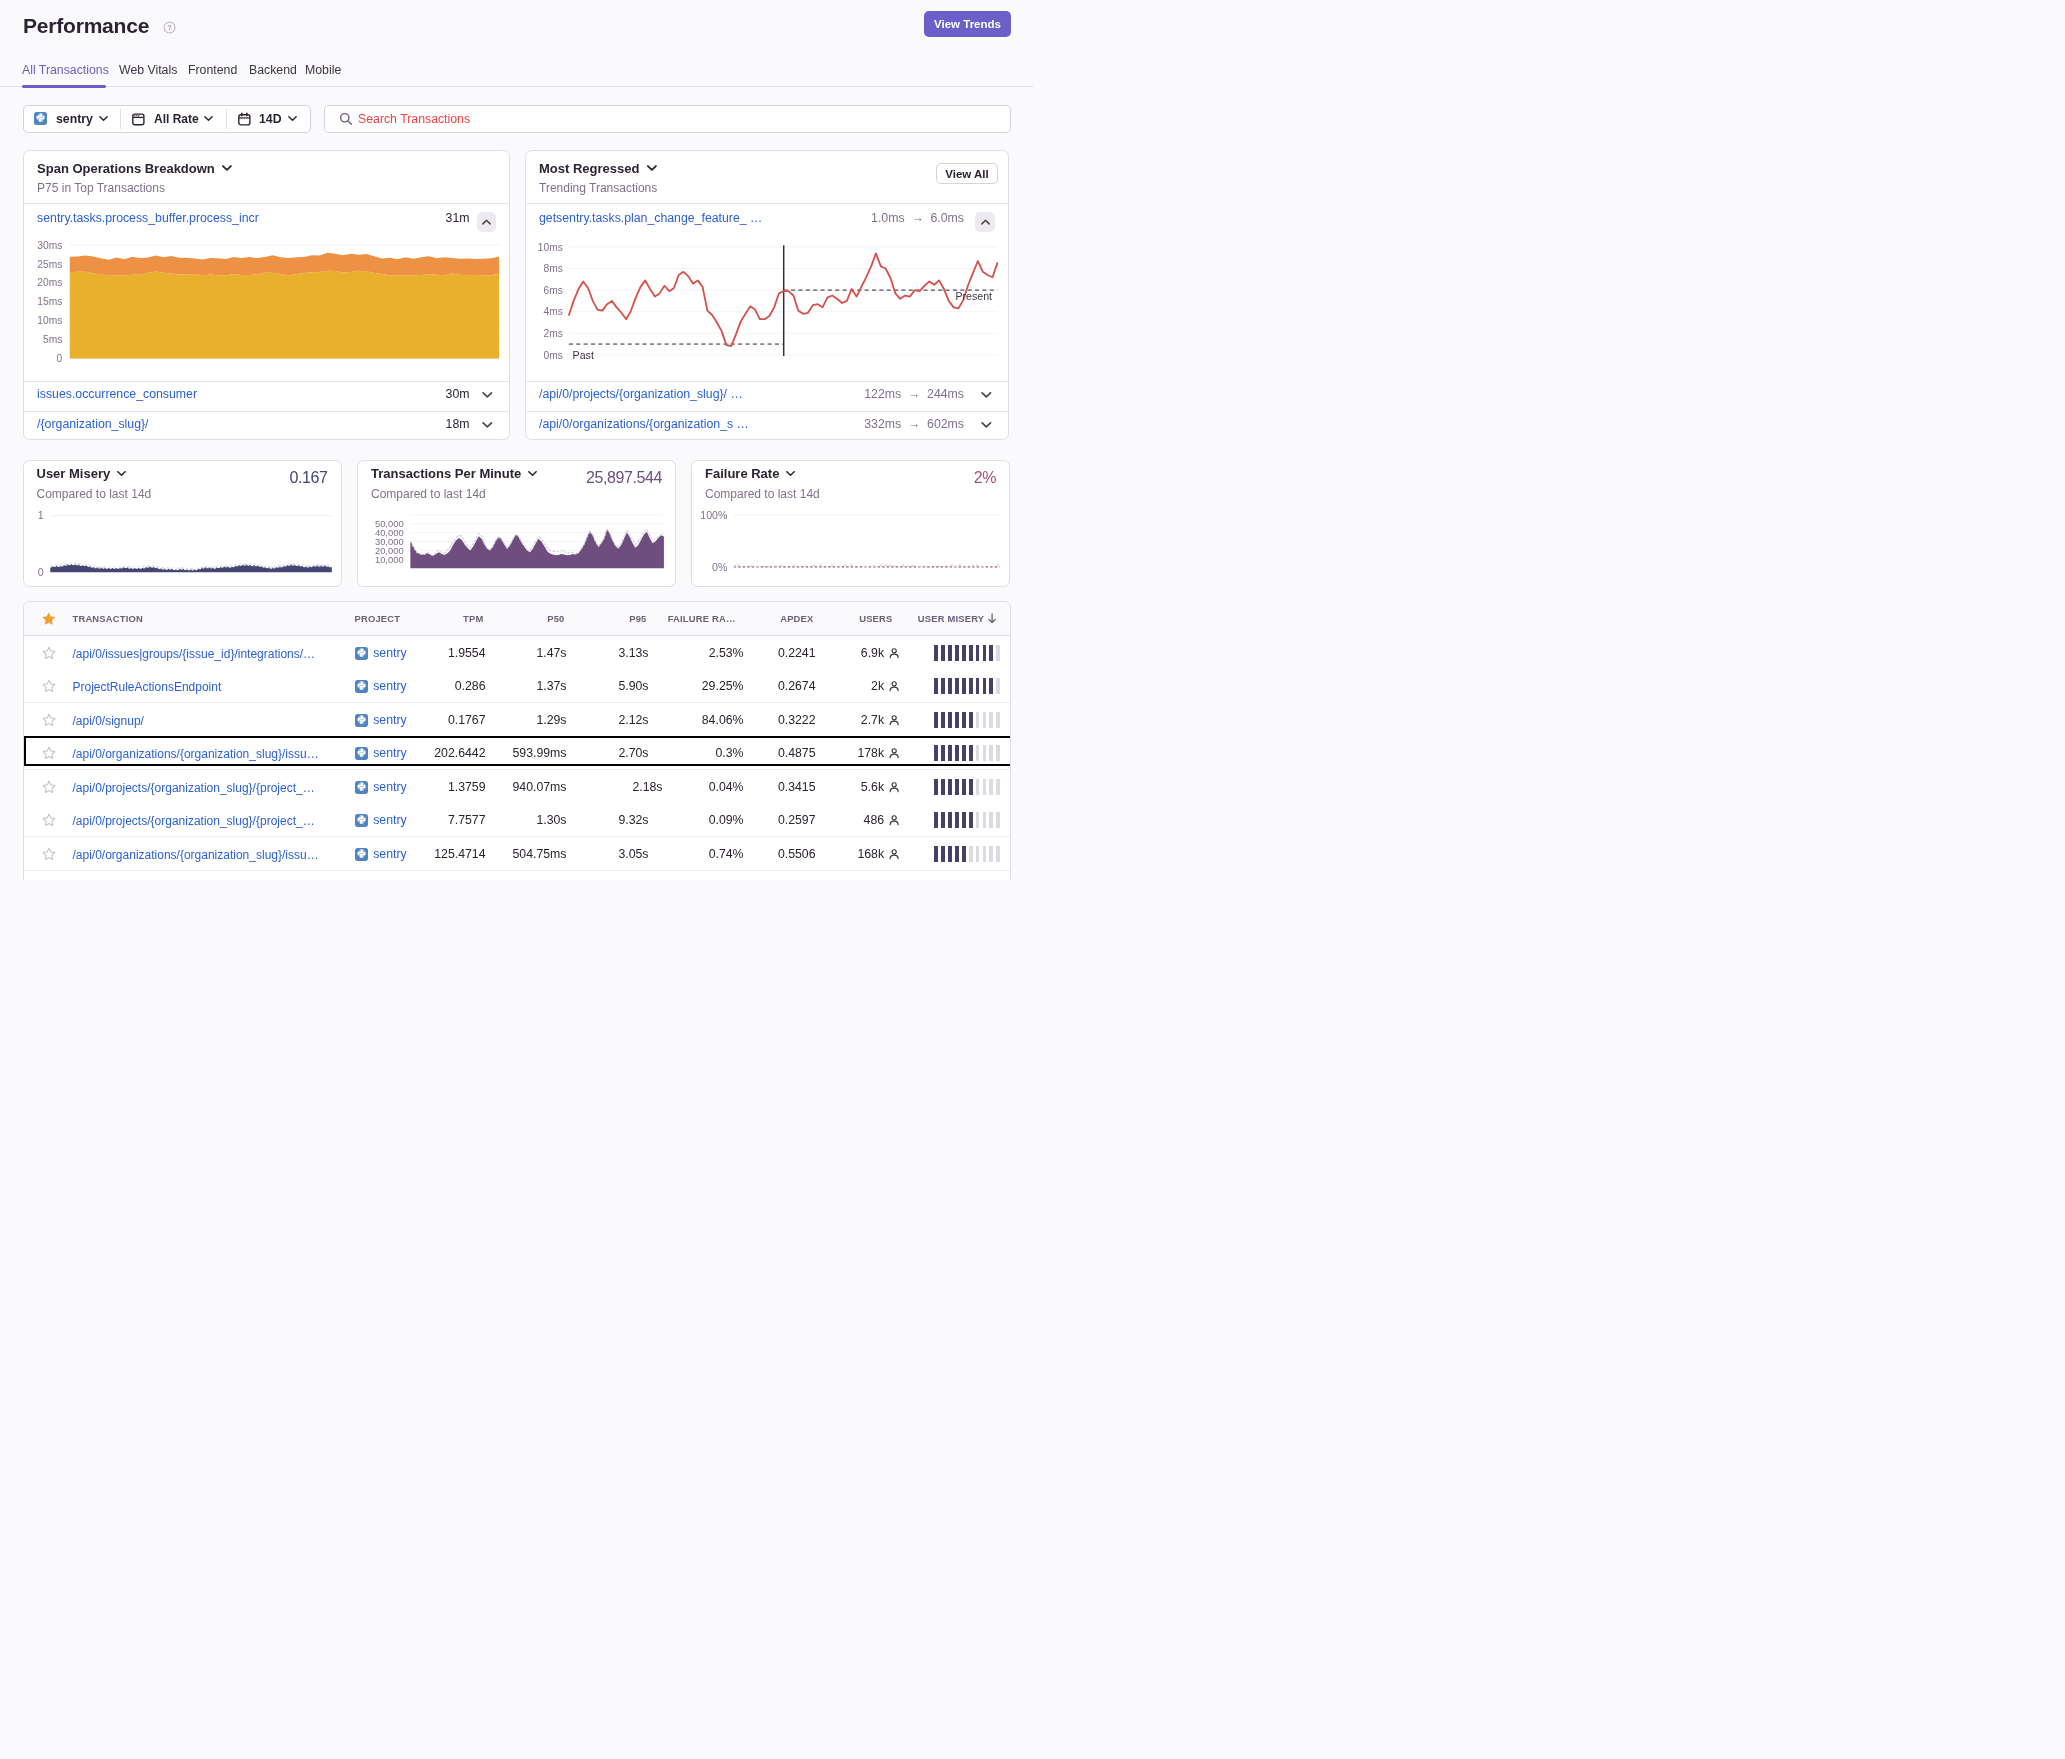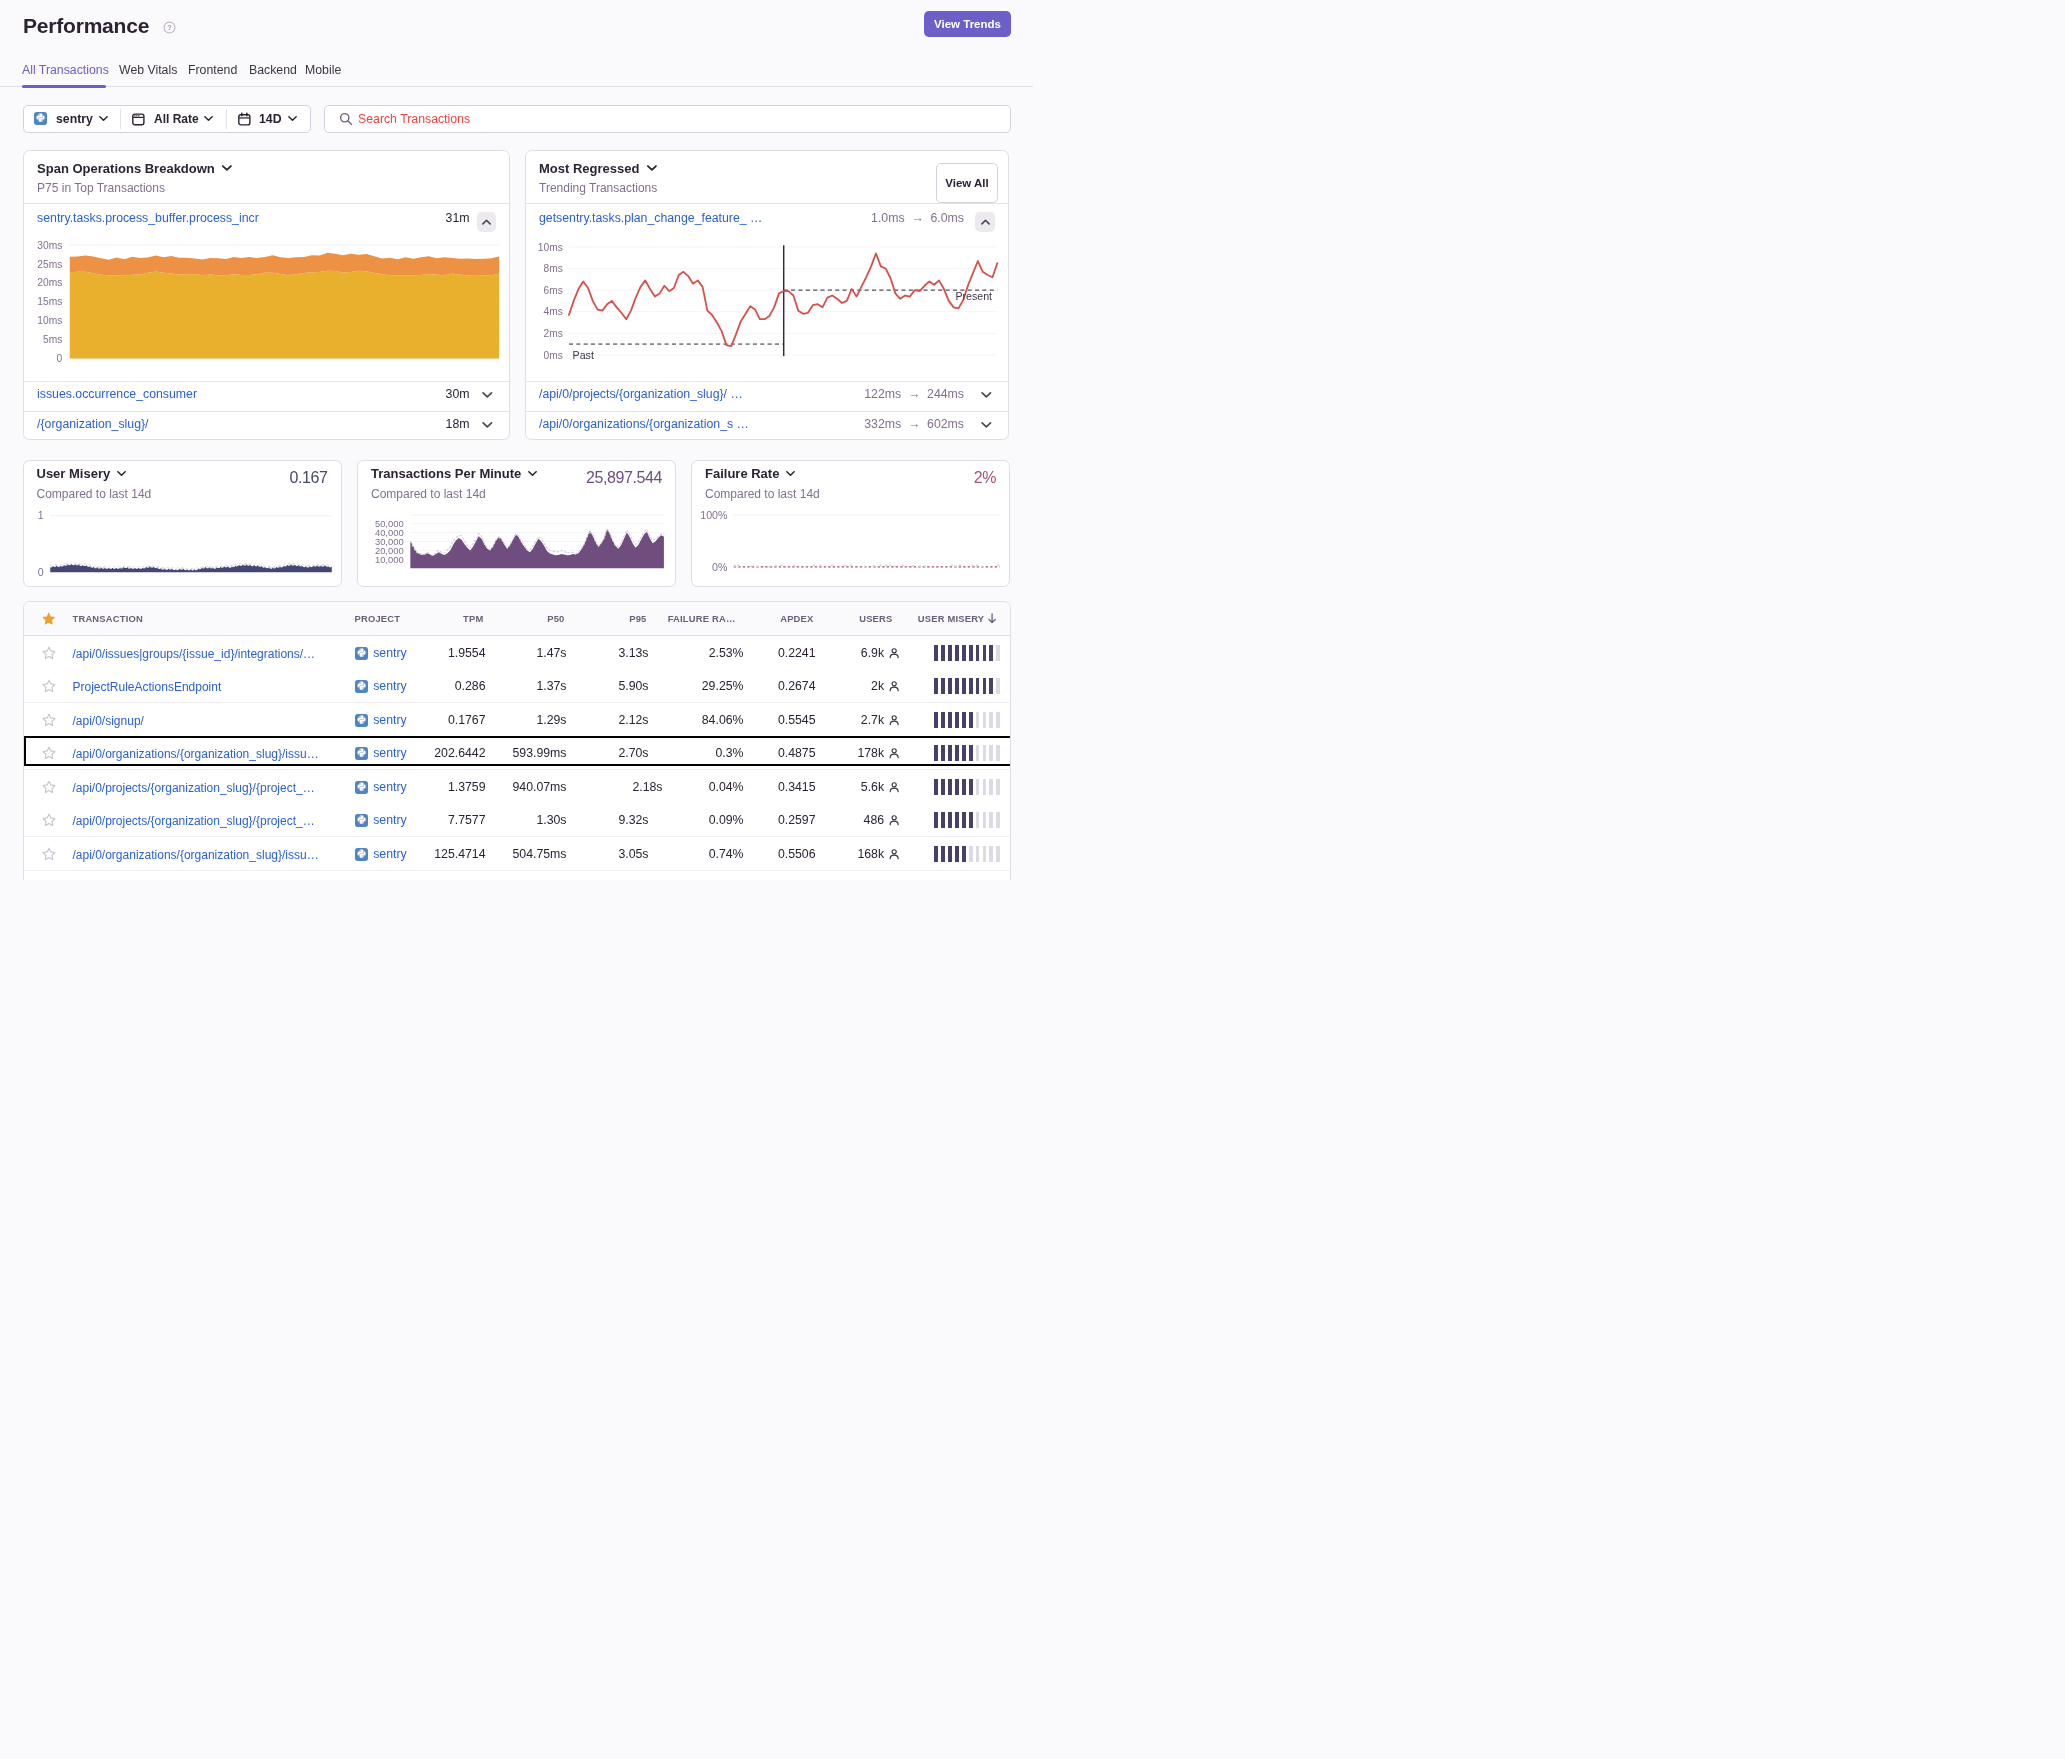--- a/index.html
+++ b/index.html
@@ -151,21 +151,21 @@
         <path d="M1 1l4.5 4.3L10 1" stroke="#4d4455" stroke-width="1.8" fill="none" stroke-linecap="round" stroke-linejoin="round"></path>
       </svg>
     </div>
 </div>
 
 <div class="panel" style="left:525px;top:150px;width:484px;height:290px">
   <div class="ptitle" style="left:13px;top:10.2px">Most Regressed <svg width="9.8" height="6.5" viewBox="0 0 11 7" style="display:block">
         <path d="M1 1l4.5 4.3L10 1" stroke="#2b2233" stroke-width="2" fill="none" stroke-linecap="round" stroke-linejoin="round"></path>
       </svg></div>
   <div class="psub" style="left:13px;top:30px">Trending Transactions</div>
-  <div class="abs" style="left:410px;top:12.3px;width:62px;height:40px;background:#fff;border:0.8px solid #d6d0dd;border-radius:4.9px;font-size:11.5px;font-weight:bold;color:#2b2233;display:flex;align-items:center;justify-content:center">View All</div>
+  <div class="abs" style="left:410px;top:12.3px;width:62px;height:21px;background:#fff;border:0.8px solid #d6d0dd;border-radius:4.9px;font-size:11.5px;font-weight:bold;color:#2b2233;display:flex;align-items:center;justify-content:center">View All</div>
   <div class="hdivider" style="top:52px"></div>
   <a class="plink" style="left:13px;top:60px">getsentry.tasks.plan_change_feature_ …</a>
   <div class="gval" style="right:44px;top:60px">1.0ms&nbsp; → &nbsp;6.0ms</div>
   <div class="collapse-btn" style="right:13px;top:61px">
       <svg width="9" height="5.7" viewBox="0 0 11 7" style="display:block">
         <path d="M1 6l4.5-4.3L10 6" stroke="#4d4455" stroke-width="1.8" fill="none" stroke-linecap="round" stroke-linejoin="round"></path>
       </svg>
     </div>
   <svg width="484" height="290" viewBox="0 0 592 354" style="position:absolute;left:0;top:0">
       <line x1="52.5" y1="117.0" x2="576.5" y2="117.0" stroke="#f2f1f4" stroke-width="1"></line>
@@ -405,21 +405,21 @@
             <path d="M63.391 1.988c-4.222.02-8.252.379-11.8 1.007-10.45 1.846-12.346 5.71-12.346 12.837v9.411h24.693v3.137H29.977c-7.176 0-13.46 4.313-15.426 12.521-2.268 9.405-2.368 15.275 0 25.096 1.755 7.311 5.947 12.519 13.124 12.519h8.491V67.234c0-8.151 7.051-15.34 15.426-15.34h24.665c6.866 0 12.346-5.654 12.346-12.548V15.833c0-6.693-5.646-11.72-12.346-12.837-4.244-.706-8.645-1.027-12.866-1.008zM50.037 9.557c2.55 0 4.634 2.117 4.634 4.721 0 2.593-2.083 4.69-4.634 4.69-2.56 0-4.633-2.097-4.633-4.69-.001-2.604 2.073-4.721 4.633-4.721z"></path>
             <path d="M91.682 28.38v10.966c0 8.5-7.208 15.655-15.426 15.655H51.591c-6.756 0-12.346 5.783-12.346 12.549v23.515c0 6.691 5.818 10.628 12.346 12.547 7.816 2.297 15.312 2.713 24.665 0 6.216-1.801 12.346-5.423 12.346-12.547v-9.412H63.938v-3.138h37.012c7.176 0 9.852-5.005 12.348-12.519 2.578-7.735 2.467-15.174 0-25.096-1.774-7.145-5.161-12.521-12.348-12.521h-9.268zM77.809 87.927c2.561 0 4.634 2.097 4.634 4.692 0 2.602-2.074 4.719-4.634 4.719-2.55 0-4.633-2.117-4.633-4.719 0-2.595 2.083-4.692 4.633-4.692z"></path>
           </g>
         </svg>
         <a class="tlink">sentry</a>
       </span>
   <span class="num" style="right:526px">0.1767</span>
   <span class="num" style="right:445px">1.29s</span>
   <span class="num" style="right:363px">2.12s</span>
   <span class="num" style="right:268px">84.06%</span>
-  <span class="num" style="right:196px">0.5545</span>
+  <span class="num" style="right:196px">0.3222</span>
   <span class="ucell">
         <span class="num" style="position:static">2.7k</span>
         <svg width="12.3" height="12.3" viewBox="0 0 16 16" style="display:block">
           <circle cx="8" cy="5" r="2.7" fill="none" stroke="#3a3142" stroke-width="1.5"></circle>
           <path d="M2.8 14c0-3 2.2-4.7 5.2-4.7s5.2 1.7 5.2 4.7" fill="none" stroke="#3a3142" stroke-width="1.5" stroke-linecap="round"></path>
         </svg>
       </span>
   <div class="bars">
         <span style="background:#474169"></span>
         <span style="background:#474169"></span>

